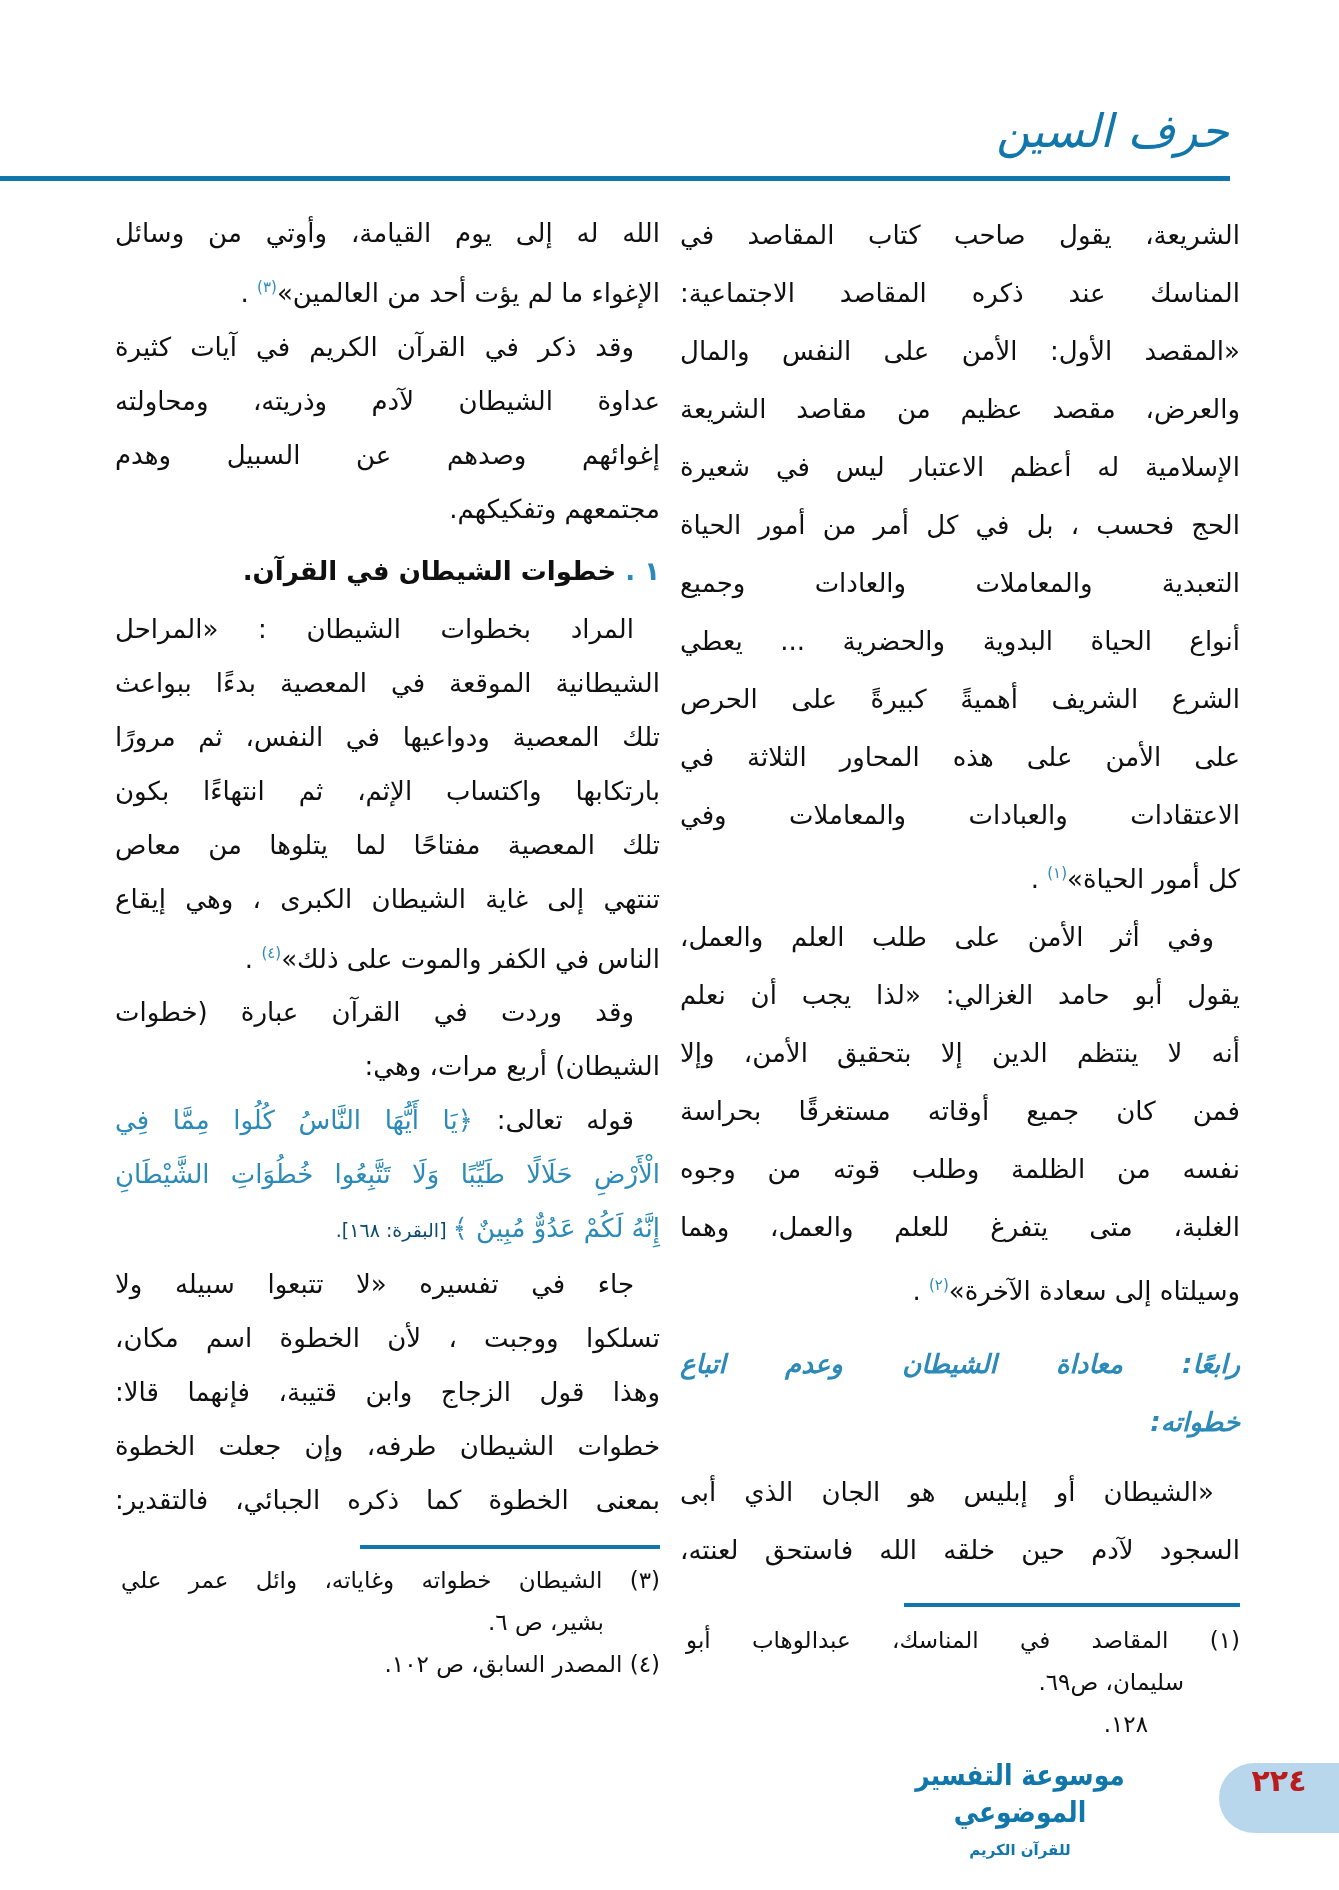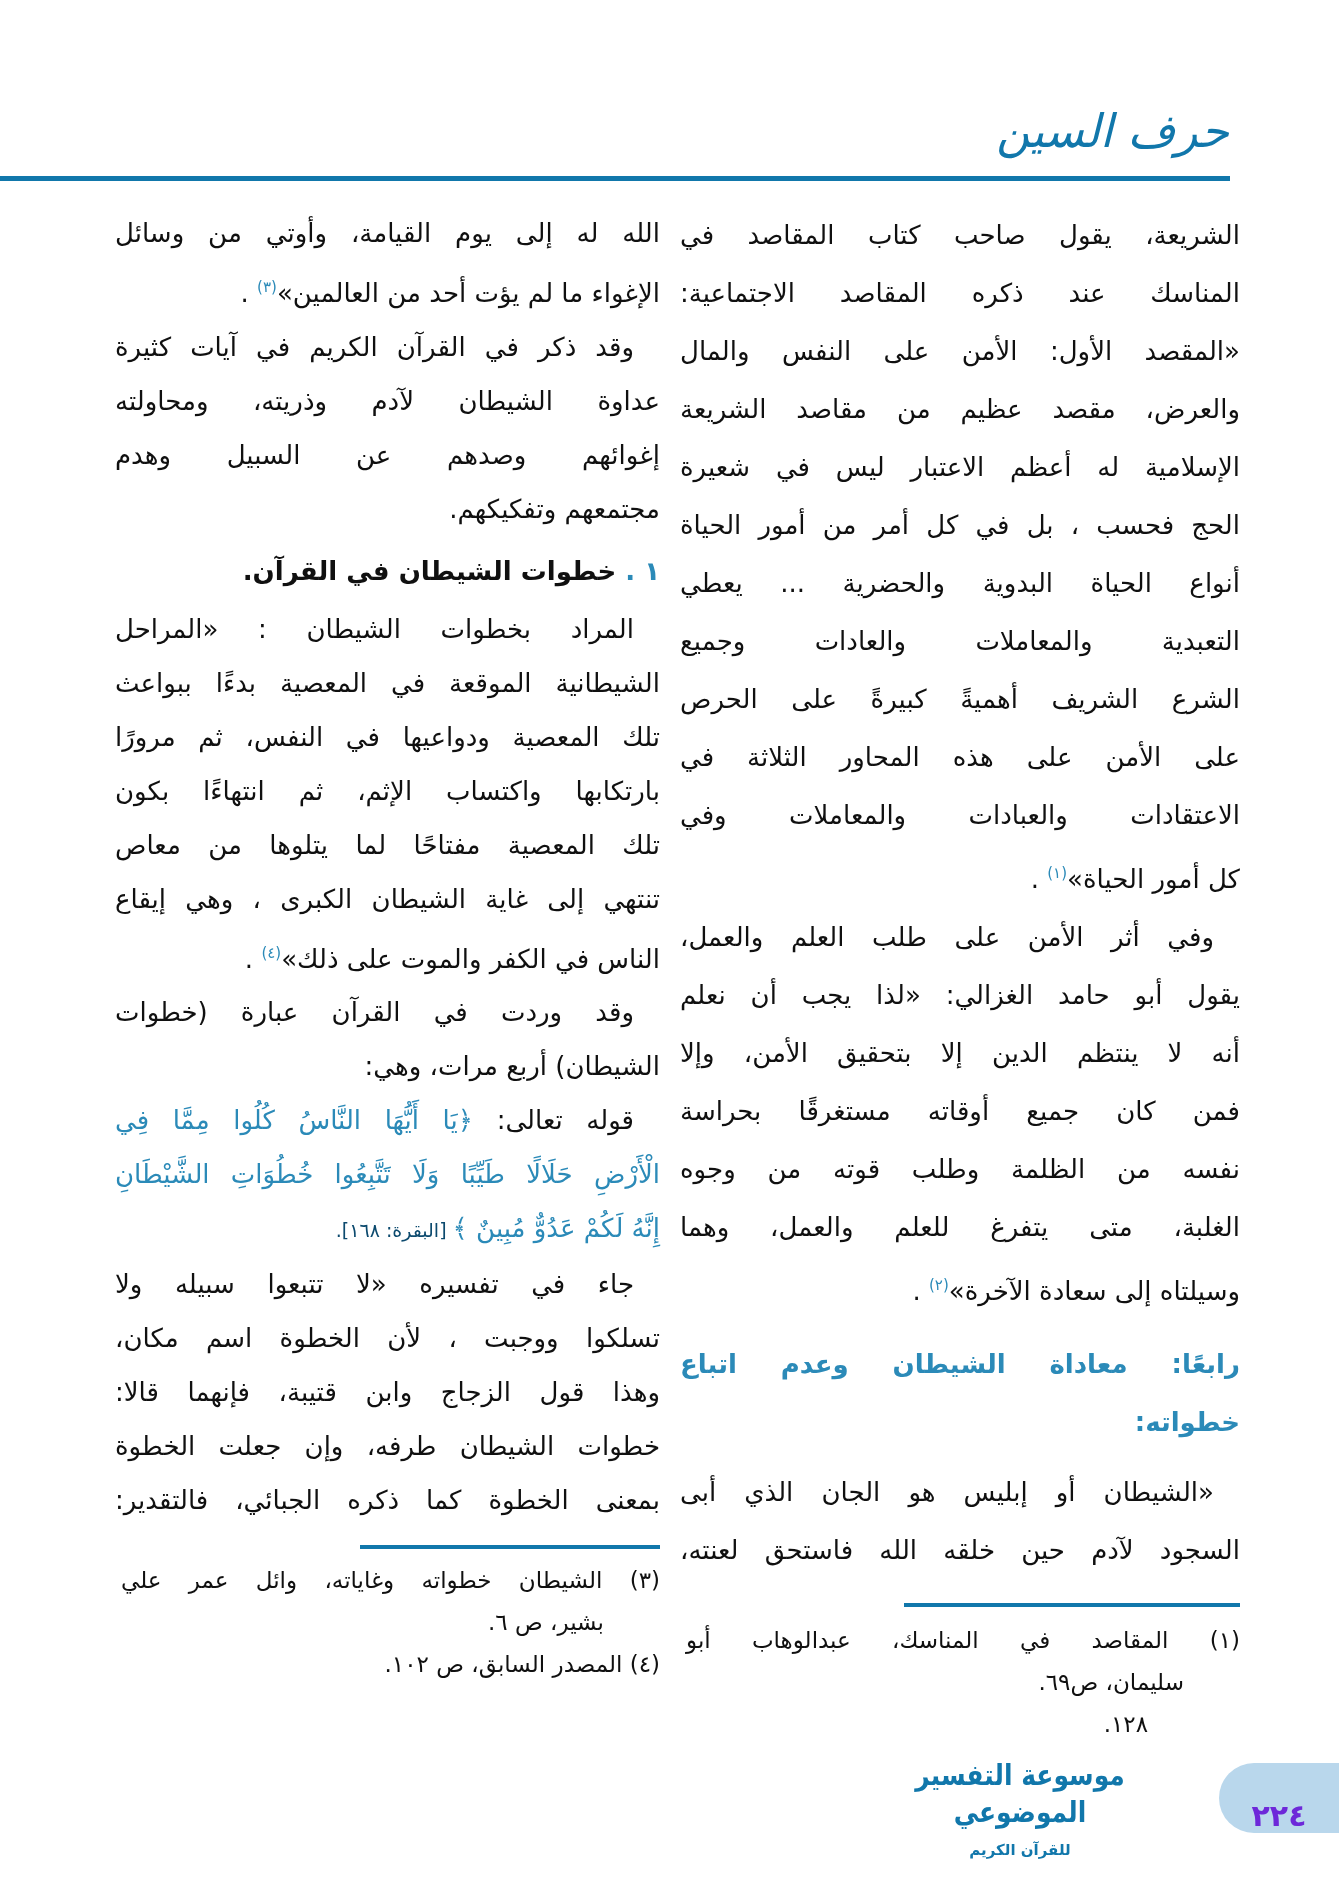--- a/index.html
+++ b/index.html
@@ -32,21 +32,21 @@
 
   .ln{text-align:justify;text-align-last:justify;}
   .ln.e{text-align-last:right;}
   .ln.ind{padding-right:26px;}
   .ln.sb{margin-top:16px;}
   .ln.sa{margin-bottom:12px;}
   .ln.sbs{margin-top:8px;margin-bottom:4px;}
 
   .s-n{}
   .s-sup{color:var(--accent2);font-size:15px;vertical-align:super;}
-  .s-hb{color:var(--accent2);font-weight:700;}
+  .s-hb{color:var(--accent2);font-weight:700;font-style:italic;}
   .s-num{color:var(--accent2);font-weight:700;}
   .s-bb{font-weight:700;}
   .s-q{color:var(--accent2);}
   .s-ref{font-size:19px;color:#0c4a6e;}
   .s-fn{}
 
   .fnsep{height:4px;background:var(--accent);}
   .col-right .fnsep{width:336px;margin:24px 0 12px 0;}
   .col-left .fnsep{width:300px;margin:18px 0 10px 0;}
   .fn-ln{font-size:23px;line-height:42px;margin-left:6px;}
@@ -56,40 +56,40 @@
   .logo{
     position:absolute;top:1762px;left:898px;width:244px;
     text-align:center;color:var(--accent);
   }
   .logo-l1{font-size:25px;font-weight:700;line-height:32px;transform:scaleY(1.15);}
   .logo-l2{font-size:15px;font-weight:700;line-height:24px;margin-top:12px;}
 
   .page-badge{
     position:absolute;top:1763px;right:0;width:120px;height:70px;
     background:var(--badge);border-radius:35px 0 0 35px;
-    display:flex;align-items:flex-end;justify-content:center;
-    color:#6d28d9;font-size:30px;font-weight:700;
+    display:flex;align-items:flex-start;justify-content:center;
+    color:#b91c1c;font-size:30px;font-weight:700;
   }
 </style>
 </head>
 <body>
 
 <div class="page-title">حرف السين</div>
 <div class="header-rule"></div>
 
 <div class="columns">
   <div class="col col-right" id="col-right">
       <div class="ln"><span class="s-n">الشريعة، يقول صاحب كتاب المقاصد في</span></div>
       <div class="ln"><span class="s-n">المناسك عند ذكره المقاصد الاجتماعية:</span></div>
       <div class="ln"><span class="s-n">«المقصد الأول: الأمن على النفس والمال</span></div>
       <div class="ln"><span class="s-n">والعرض، مقصد عظيم من مقاصد الشريعة</span></div>
       <div class="ln"><span class="s-n">الإسلامية له أعظم الاعتبار ليس في شعيرة</span></div>
       <div class="ln"><span class="s-n">الحج فحسب ، بل في كل أمر من أمور الحياة</span></div>
+      <div class="ln"><span class="s-n">التعبدية والمعاملات والعادات وجميع</span></div>
       <div class="ln"><span class="s-n">أنواع الحياة البدوية والحضرية ... يعطي</span></div>
-      <div class="ln"><span class="s-n">التعبدية والمعاملات والعادات وجميع</span></div>
       <div class="ln"><span class="s-n">الشرع الشريف أهميةً كبيرةً على الحرص</span></div>
       <div class="ln"><span class="s-n">على الأمن على هذه المحاور الثلاثة في</span></div>
       <div class="ln"><span class="s-n">الاعتقادات والعبادات والمعاملات وفي</span></div>
       <div class="ln e"><span class="s-n">كل أمور الحياة»</span><span class="s-sup">(١)</span><span class="s-n"> .</span></div>
       <div class="ln ind"><span class="s-n">وفي أثر الأمن على طلب العلم والعمل،</span></div>
       <div class="ln"><span class="s-n">يقول أبو حامد الغزالي: «لذا يجب أن نعلم</span></div>
       <div class="ln"><span class="s-n">أنه لا ينتظم الدين إلا بتحقيق الأمن، وإلا</span></div>
       <div class="ln"><span class="s-n">فمن كان جميع أوقاته مستغرقًا بحراسة</span></div>
       <div class="ln"><span class="s-n">نفسه من الظلمة وطلب قوته من وجوه</span></div>
       <div class="ln"><span class="s-n">الغلبة، متى يتفرغ للعلم والعمل، وهما</span></div>

